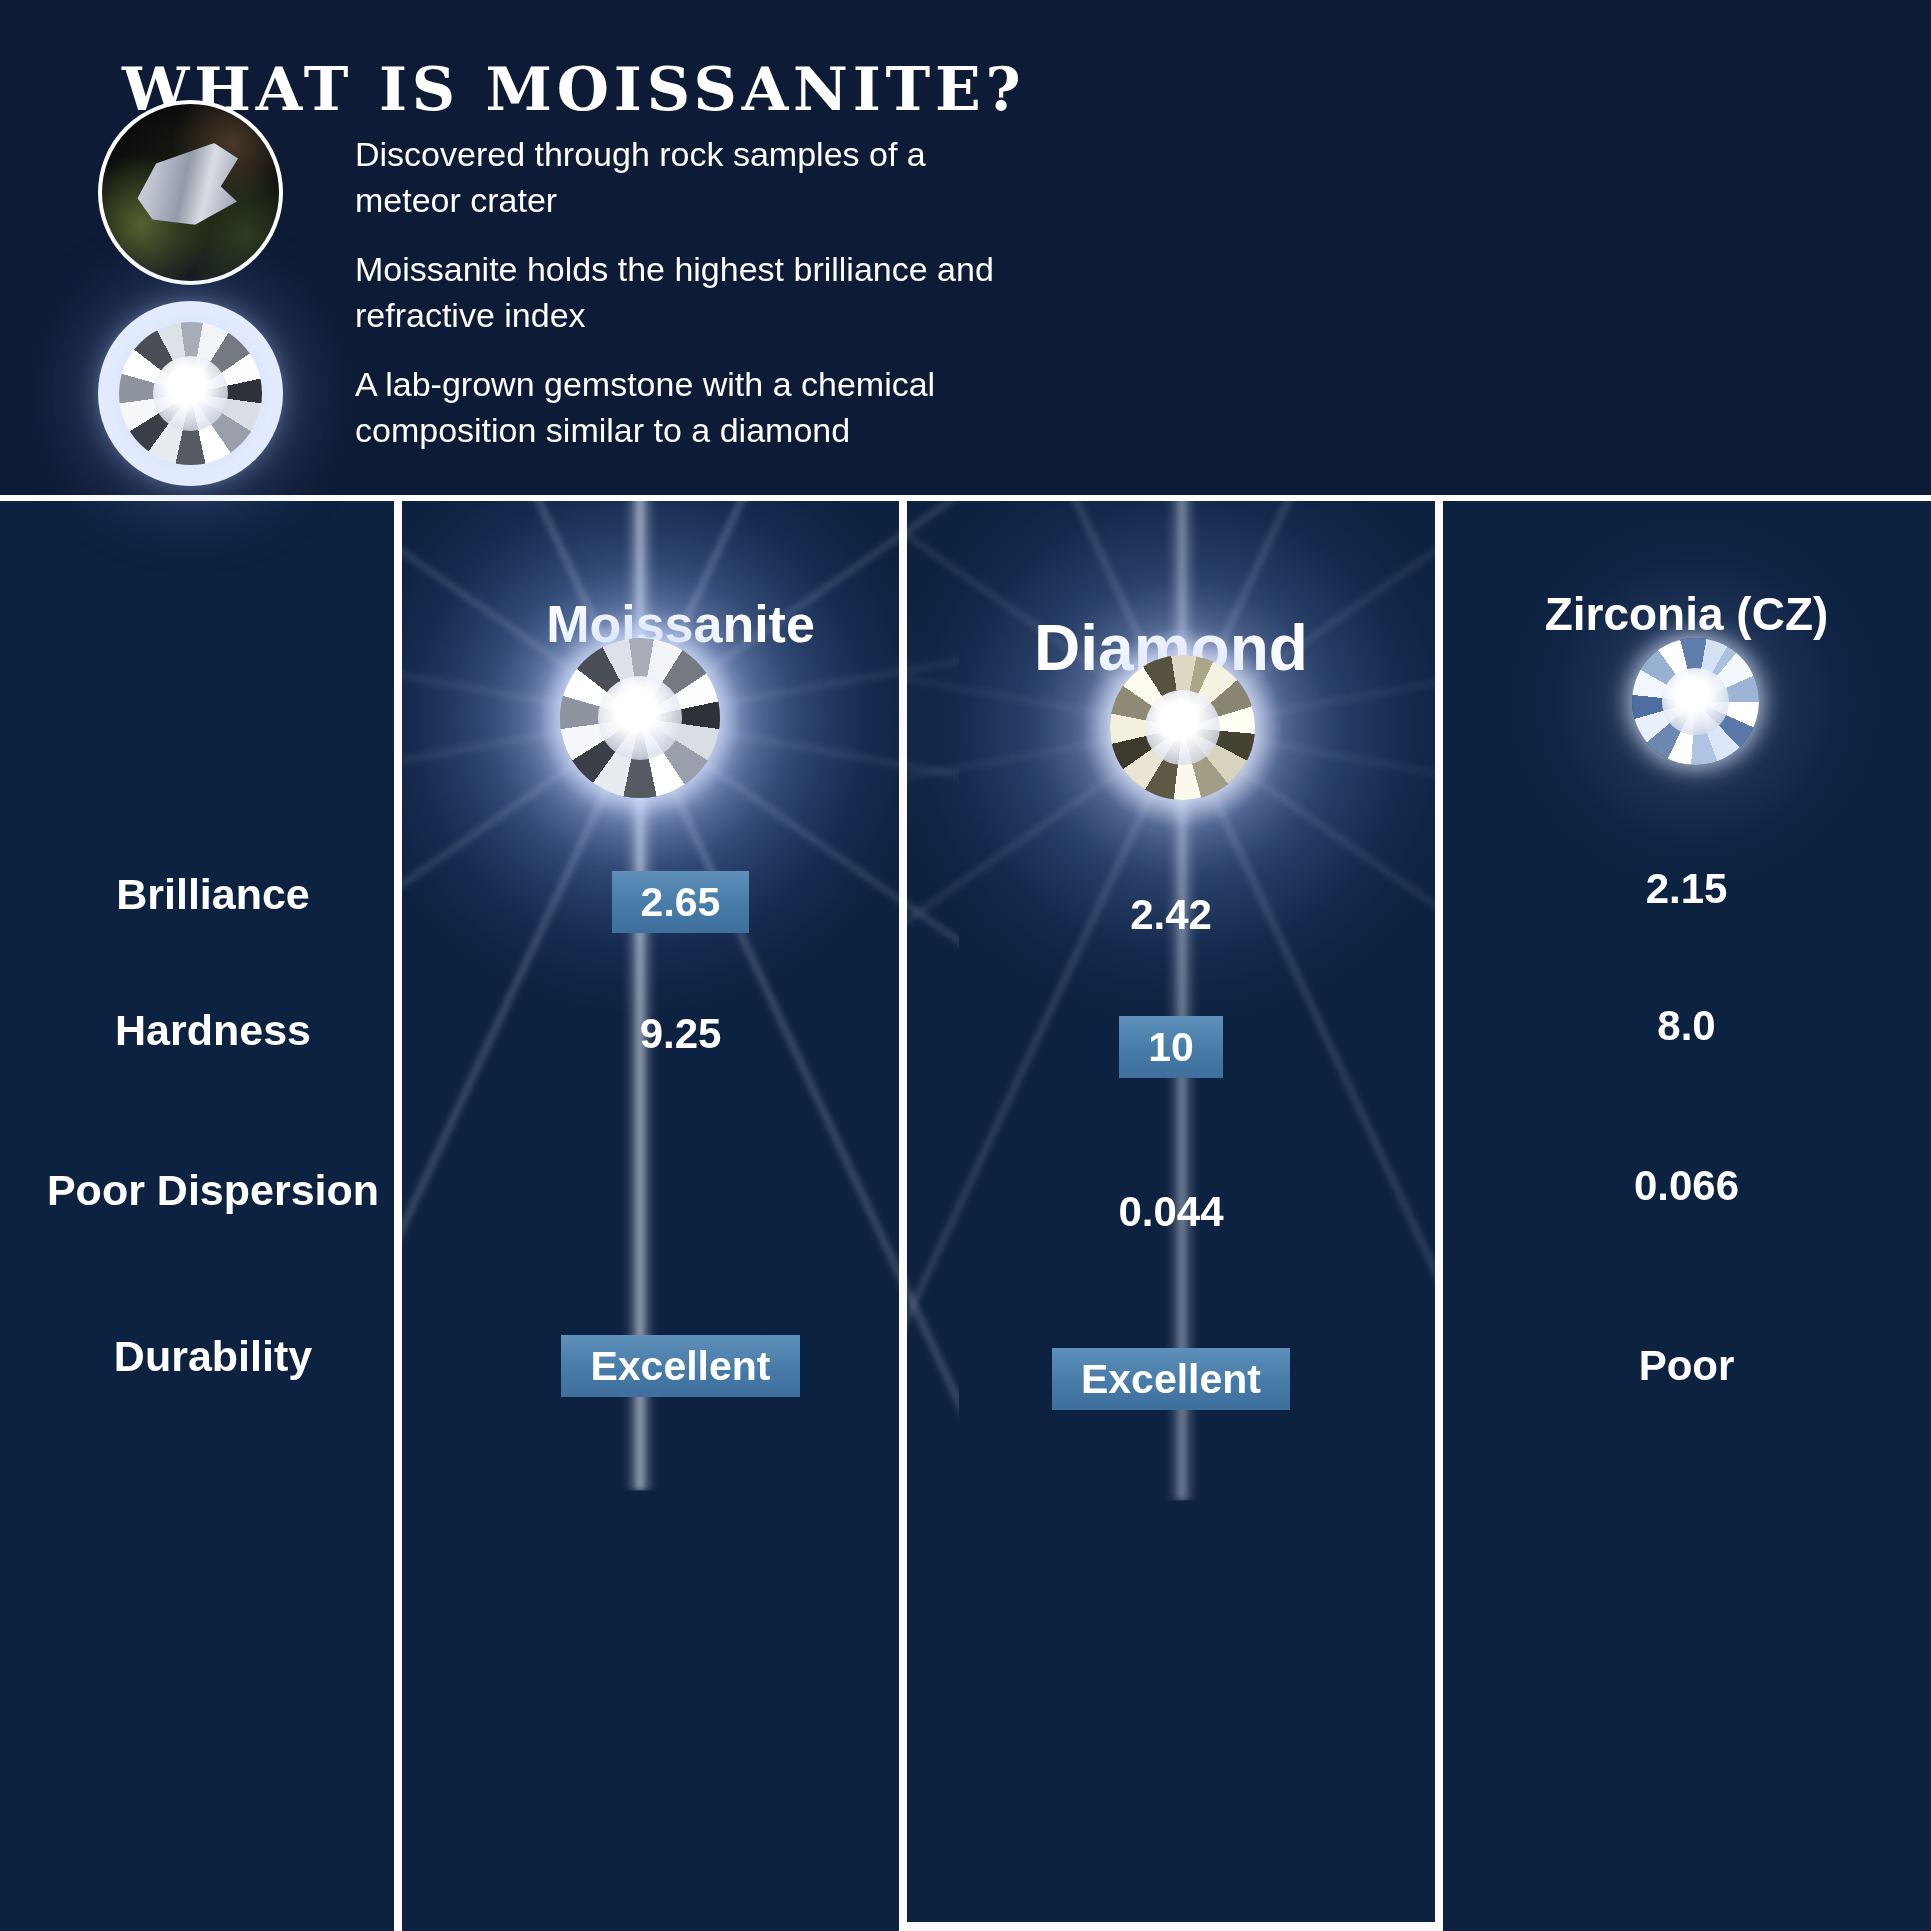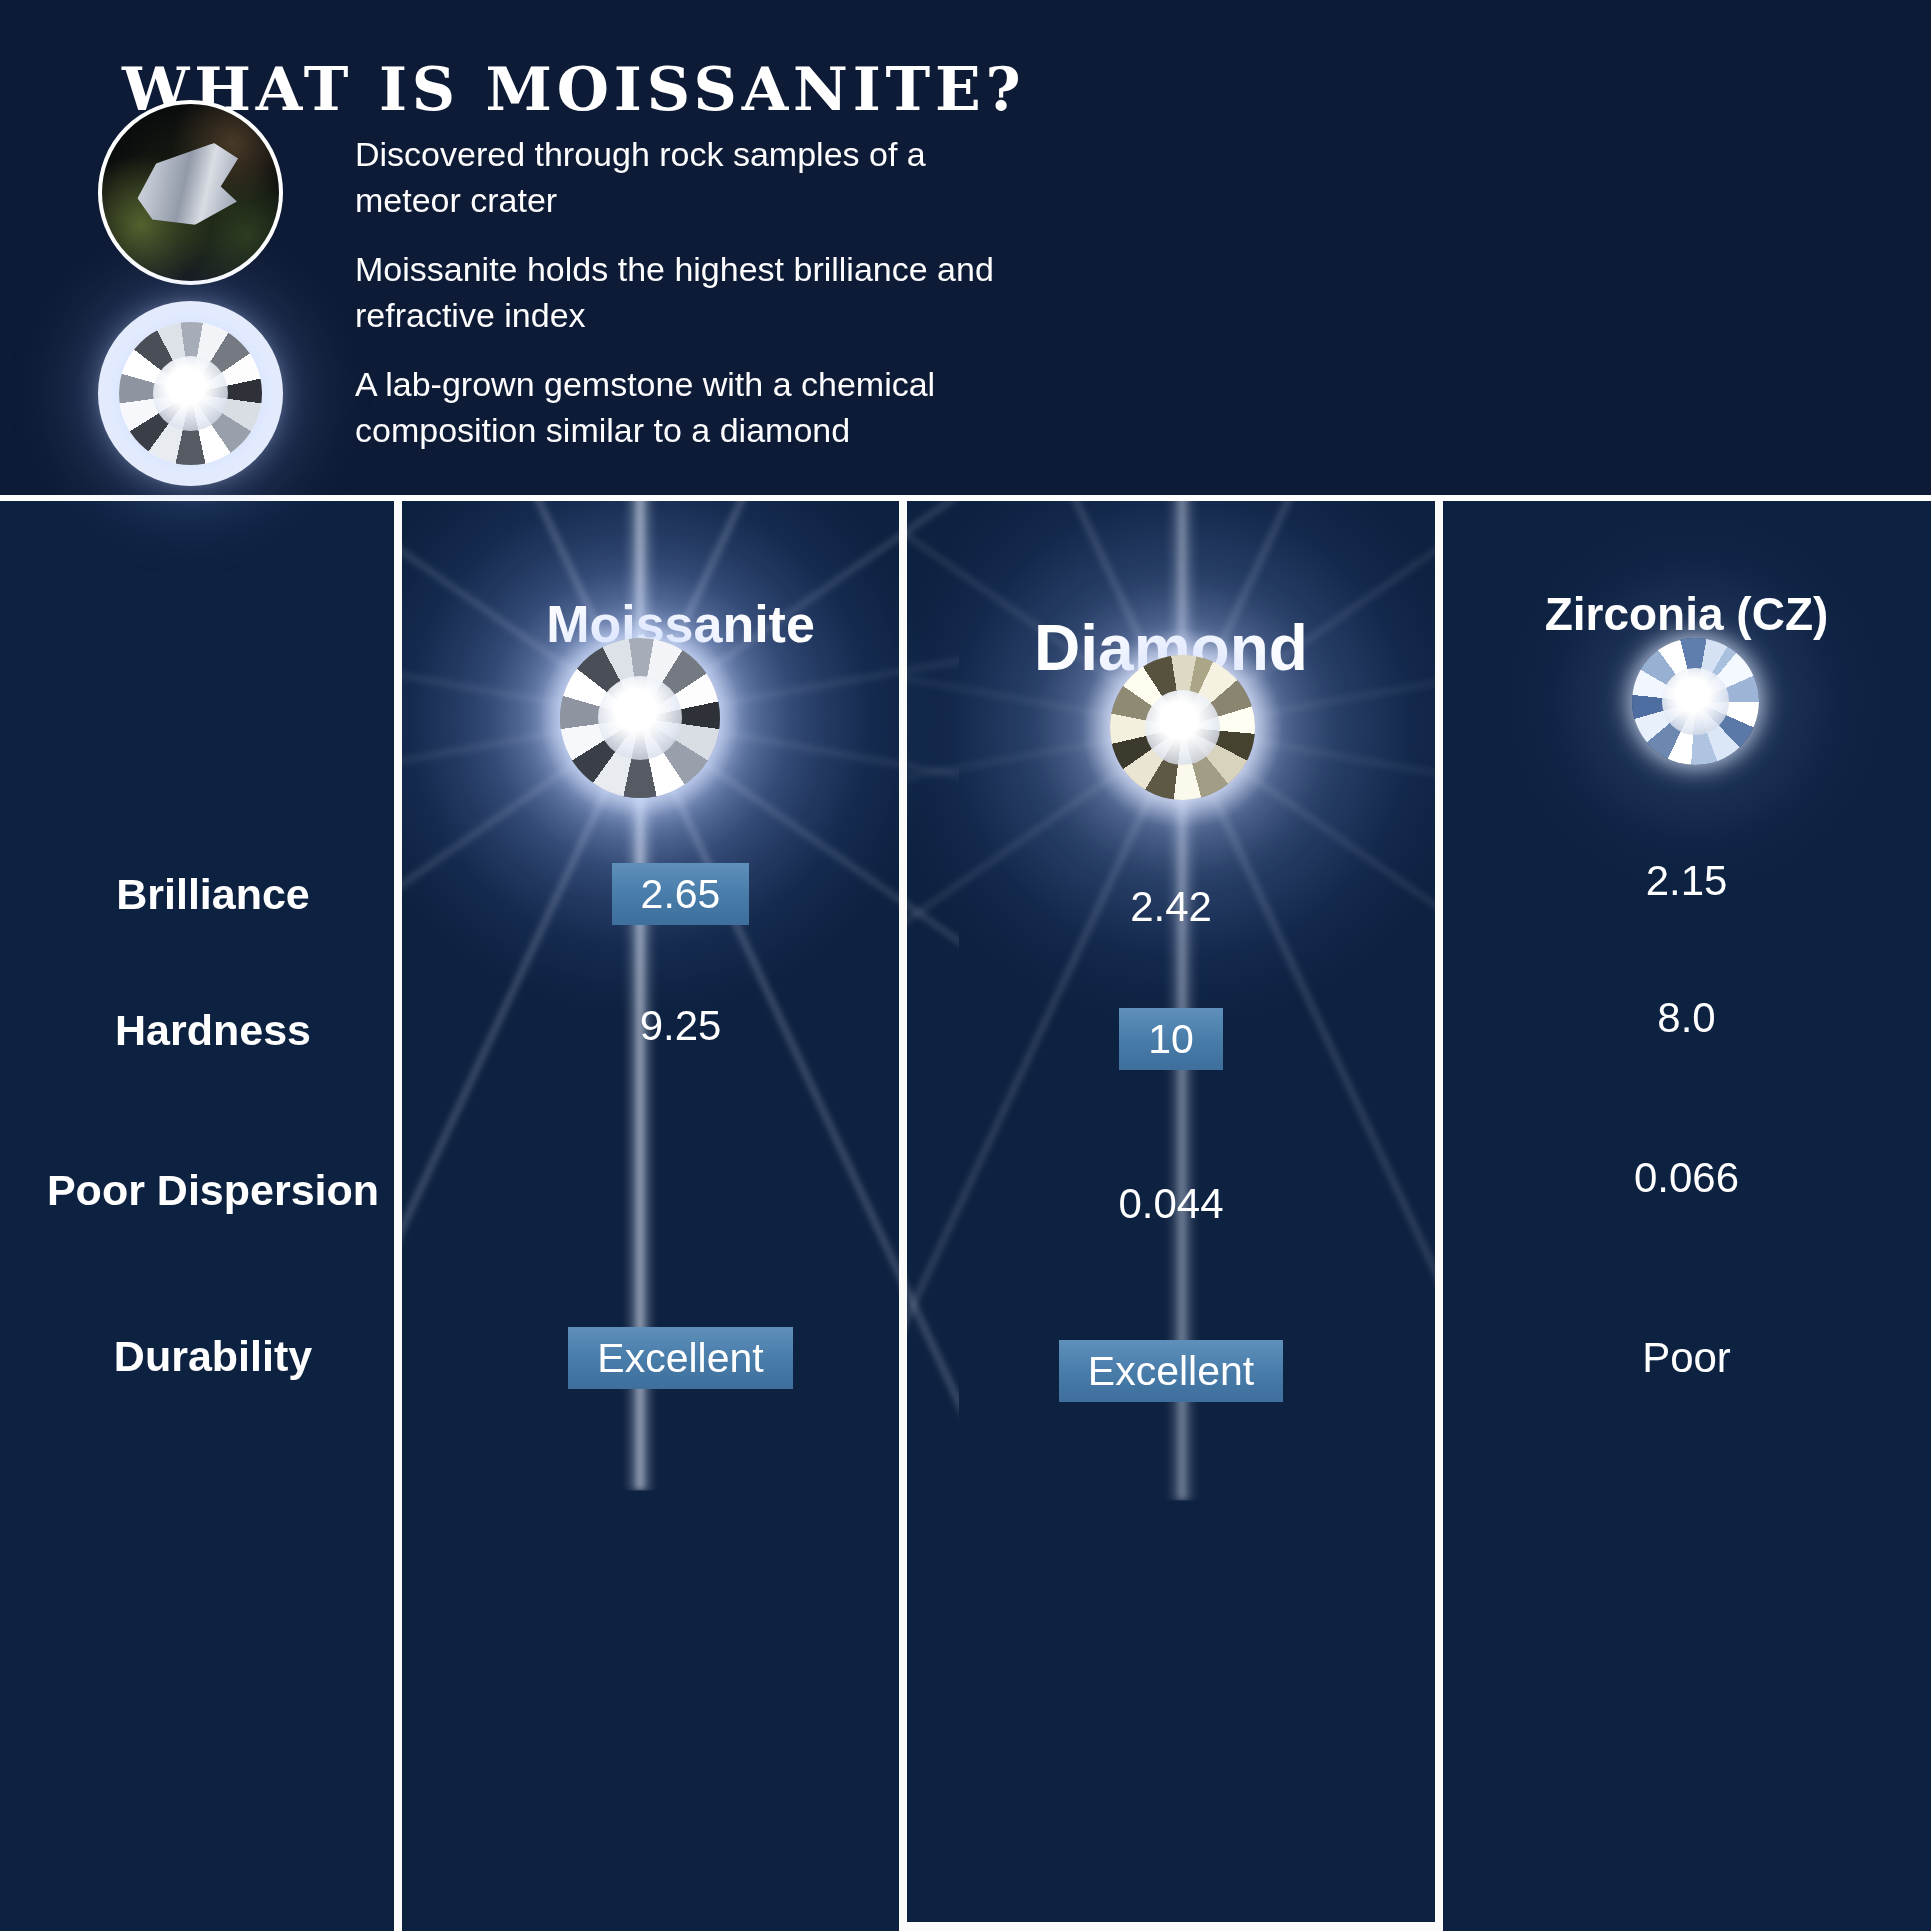--- a/index.html
+++ b/index.html
@@ -104,21 +104,21 @@
       #f4f8ff 0 26deg,#9db4d6 26deg 50deg,#ffffff 50deg 74deg,#5a79a8 74deg 96deg,
       #dbe7f7 96deg 120deg,#aec4e0 120deg 144deg,#ffffff 144deg 166deg,#6d88b0 166deg 190deg,
       #e8f0fb 190deg 214deg,#4e6da0 214deg 236deg,#f2f7ff 236deg 260deg,#98b0d2 260deg 284deg,
       #ffffff 284deg 306deg,#60407036 306deg 0,#607ead 306deg 330deg,#d4e2f4 330deg 350deg,#a9c0de 350deg 360deg);
     box-shadow:0 0 21px 3.9px rgba(220,232,255,.75);
   }
   .gem-small{position:absolute;left:21px;top:21px;width:143px;height:143px;}
 
   
   .cellrow{position:absolute;left:0;right:0;text-align:center;z-index:3;}
-  .cell{display:inline-block;font-weight:400;font-size:42px;color:#fff;white-space:nowrap;}
+  .cell{display:inline-block;font-weight:700;font-size:42px;color:#fff;white-space:nowrap;margin-top:8px;}
   .cell.hl{
     font-size:41px;padding:7.7px 29px;
     background:linear-gradient(180deg,#5f90bb 0%,#477ba8 55%,#3f6f9c 100%);
   }
   .diamond-strip{position:absolute;left:907px;width:528px;bottom:0;height:8.7px;background:#fbfbfb;z-index:6;}
 </style>
 </head>
 <body>
 
 <header class="top">

